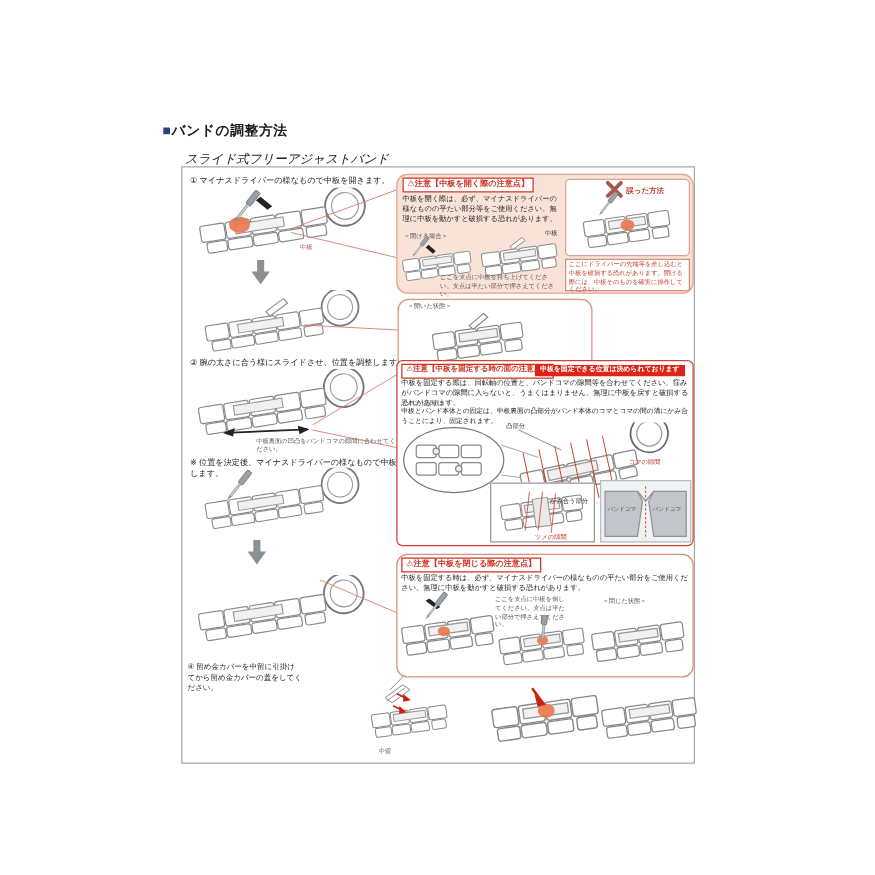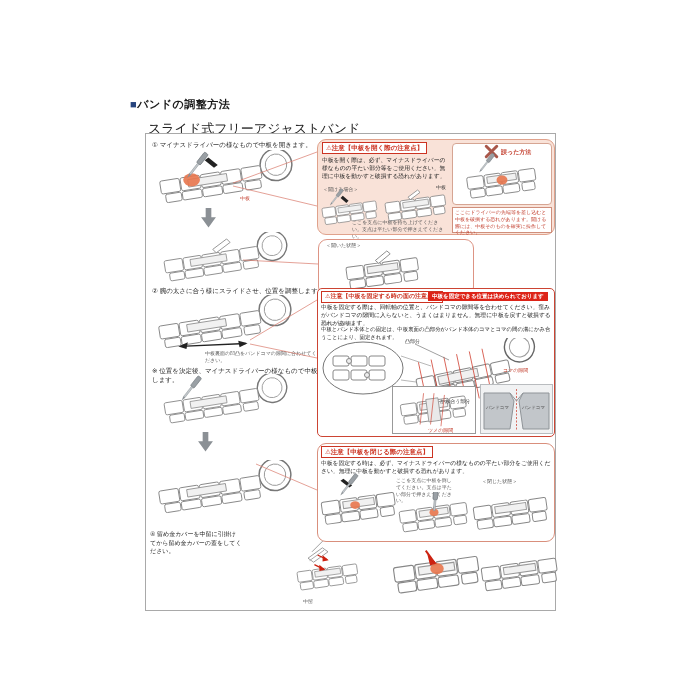--- a/index.html
+++ b/index.html
@@ -1,20 +1,20 @@
 <!DOCTYPE html>
 <html><head>
 <meta charset="utf-8">
 <style>
 *{margin:0;padding:0;box-sizing:border-box;}
 html,body{width:700px;height:700px;background:#fff;font-family:"Liberation Sans","DejaVu Sans",sans-serif;position:relative;overflow:hidden;}
 .abs{position:absolute;}
 .title{font-weight:bold;font-size:11px;color:#1a1a1a;letter-spacing:.5px;}
 .bullet{color:#27447e;}
-.subtitle{font-size:13px;color:#222;}
+.subtitle{font-size:10px;color:#222;font-style:italic;}
 .mainbox{border:1px solid #a9a9a9;background:#fff;}
 .step{font-size:6.5px;color:#222;line-height:1.45;}
 .tiny{font-size:5px;color:#555;line-height:1.35;}
 .tiny-dark{font-size:5px;color:#333;line-height:1.35;}
 .tiny-red{font-size:5px;color:#c23b2a;line-height:1.35;}
 .cbox{border-radius:9px;}
 .c1{background:#f9e2d8;border:1px solid #e0a28c;}
 .c23{background:#fff;border:1px solid #d98f7c;}
 .c2{border:1px solid #cc4433;border-radius:5px;background:#fff;}
 .hred{display:inline-block;border:1px solid #cc3322;color:#cc3322;font-weight:bold;font-size:6.5px;padding:0 3px;line-height:1.6;background:#fff;}

